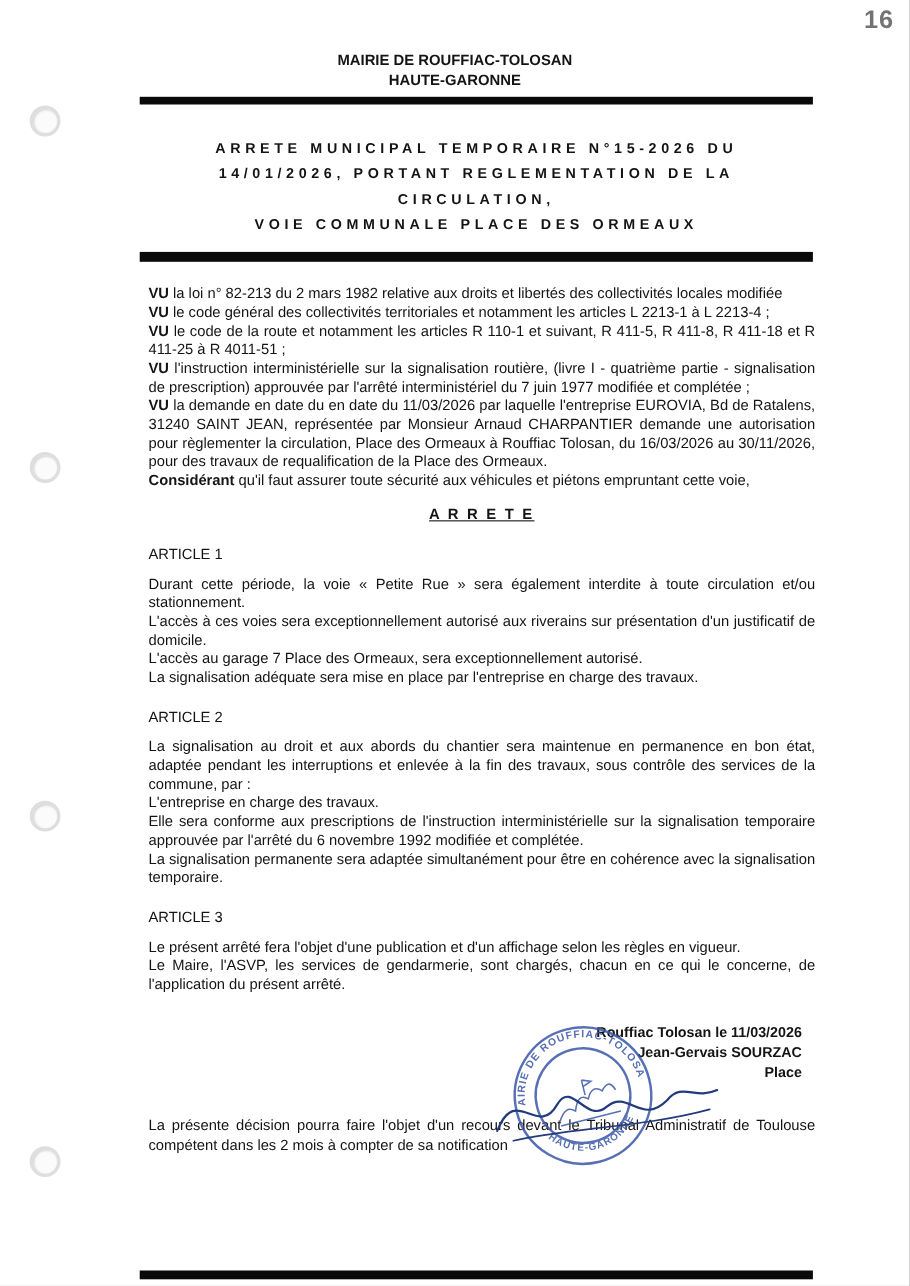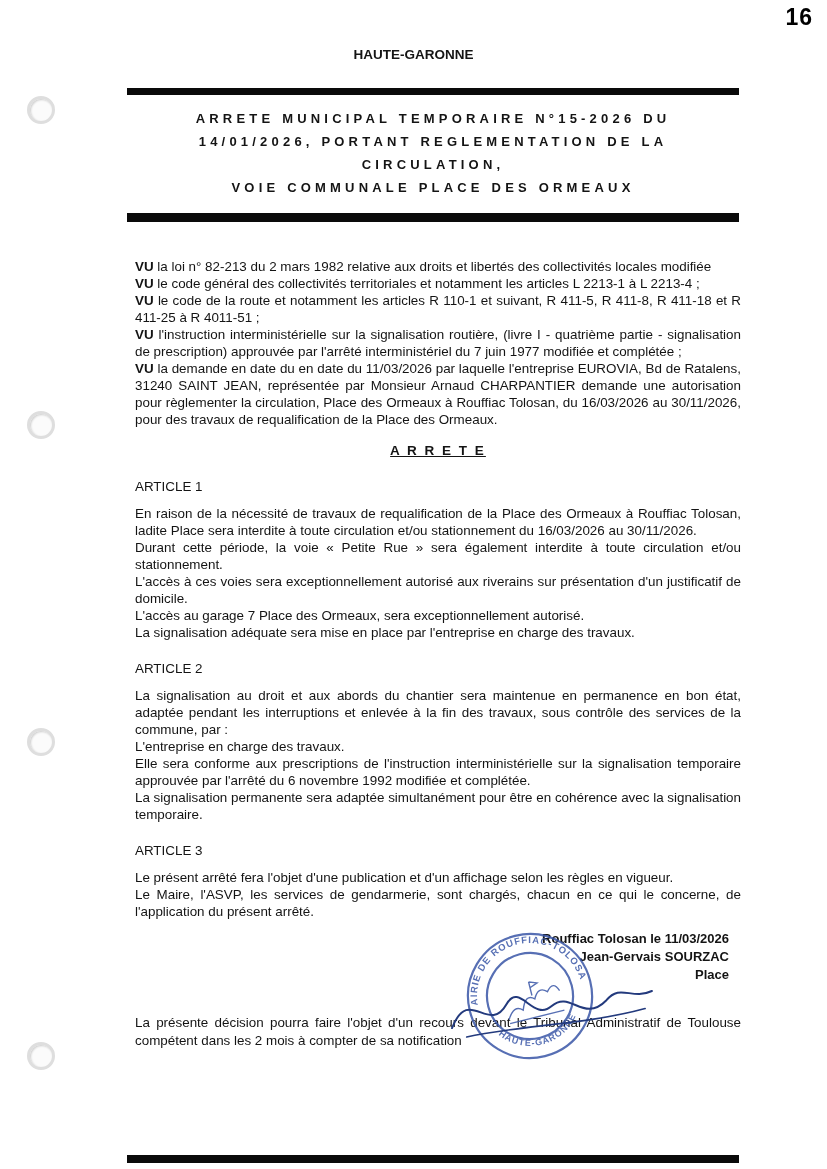--- a/index.html
+++ b/index.html
@@ -1,33 +1,33 @@
 <!DOCTYPE html>
 <html><head>
 <meta charset="utf-8">
 <style>
   html,body{margin:0;padding:0;background:#9a9a9a;}
   .page{
     position:relative;width:827px;height:1169px;margin:0 auto;background:#ffffff;
     font-family:"Liberation Sans",sans-serif;color:#141414;overflow:hidden;
   }
   
-  .page-number{position:absolute;top:4px;right:14px;font-size:23px;font-weight:bold;color:#000000;letter-spacing:1px;}
+  .page-number{position:absolute;top:4px;right:14px;font-size:23px;font-weight:bold;color:#737373;letter-spacing:1px;}
   
   .hole{position:absolute;left:27px;width:22px;height:22px;border-radius:50%;
     border:3px solid #dedede;background:#fbfbfb;box-shadow:inset 1px 1px 2px #cfcfcf;}
   .hole-1{top:96px}.hole-2{top:411px}.hole-3{top:728px}.hole-4{top:1042px}
   
   .doc-header{position:absolute;top:46px;left:0;width:100%;text-align:center;font-weight:bold;font-size:13.5px;line-height:18px;}
   
   .title-box{position:absolute;top:88px;left:127px;width:612px;}
   .bar{width:100%;background:#0a0a0a;}
   .bar-top{height:7px;}
   .bar-bottom{height:9px;}
-  .title-lines{padding:12px 6px 14px 6px;text-align:center;}
+  .title-lines{padding:28px 6px 14px 6px;text-align:center;}
   .title-line{font-weight:bold;font-size:13px;letter-spacing:4.2px;line-height:23px;white-space:nowrap;}
   
   .doc-body{position:absolute;top:258px;left:135px;width:606px;font-size:13.4px;line-height:17px;}
   .doc-body p{margin:0;text-align:justify;}
   .lead{font-weight:bold;}
   .arrete-heading{margin:14px 0 0 0;text-align:center;font-weight:bold;font-size:13.5px;letter-spacing:2px;text-decoration:underline;}
   .article h3{margin:19px 0 10px 0;font-size:13.4px;font-weight:normal;}
   
   .signature-block{position:absolute;top:930px;left:135px;width:594px;text-align:right;font-weight:bold;font-size:13px;line-height:18px;}
   
@@ -45,20 +45,21 @@
 <div class="page">
 
   <div class="page-number">16</div>
 
   <div class="hole hole-1"></div>
   <div class="hole hole-2"></div>
   <div class="hole hole-3"></div>
   <div class="hole hole-4"></div>
 
   <div class="doc-header">
+    <div>MAIRIE DE ROUFFIAC-TOLOSAN</div>
     <div>HAUTE-GARONNE</div>
   </div>
 
   <div class="title-box">
     <div class="bar bar-top"></div>
     <div class="title-lines">
       <div class="title-line">ARRETE MUNICIPAL TEMPORAIRE N°15-2026 DU</div>
       <div class="title-line">14/01/2026, PORTANT REGLEMENTATION DE LA</div>
       <div class="title-line">CIRCULATION,</div>
       <div class="title-line">VOIE COMMUNALE PLACE DES ORMEAUX</div>
@@ -66,26 +67,26 @@
     <div class="bar bar-bottom"></div>
   </div>
 
   <div class="doc-body">
 
     <p><span class="lead">VU</span><span> la loi n° 82-213 du 2 mars 1982 relative aux droits et libertés des collectivités locales modifiée</span></p>
     <p><span class="lead">VU</span><span> le code général des collectivités territoriales et notamment les articles L 2213-1 à L 2213-4 ;</span></p>
     <p><span class="lead">VU</span><span> le code de la route et notamment les articles R 110-1 et suivant, R 411-5, R 411-8, R 411-18 et R 411-25 à R 4011-51 ;</span></p>
     <p><span class="lead">VU</span><span> l'instruction interministérielle sur la signalisation routière, (livre I - quatrième partie - signalisation de prescription) approuvée par l'arrêté interministériel du 7 juin 1977 modifiée et complétée ;</span></p>
     <p><span class="lead">VU</span><span> la demande en date du en date du 11/03/2026 par laquelle l'entreprise EUROVIA, Bd de Ratalens, 31240 SAINT JEAN, représentée par Monsieur Arnaud CHARPANTIER demande une autorisation pour règlementer la circulation, Place des Ormeaux à Rouffiac Tolosan, du 16/03/2026 au 30/11/2026, pour des travaux de requalification de la Place des Ormeaux.</span></p>
+    <p><span class="lead">Considérant</span><span> qu'il faut assurer toute sécurité aux véhicules et piétons empruntant cette voie,</span></p>
 
     <div class="arrete-heading">A R R E T E</div>
 
     <section class="article">
       <h3>ARTICLE 1</h3>
-      <p>En raison de la nécessité de travaux de requalification de la Place des Ormeaux à Rouffiac Tolosan, ladite Place sera interdite à toute circulation et/ou stationnement du 16/03/2026 au 30/11/2026.</p>
       <p>Durant cette période, la voie « Petite Rue » sera également interdite à toute circulation et/ou stationnement.</p>
       <p>L'accès à ces voies sera exceptionnellement autorisé aux riverains sur présentation d'un justificatif de domicile.</p>
       <p>L'accès au garage 7 Place des Ormeaux, sera exceptionnellement autorisé.</p>
       <p>La signalisation adéquate sera mise en place par l'entreprise en charge des travaux.</p>
     </section>
 
     <section class="article">
       <h3>ARTICLE 2</h3>
       <p>La signalisation au droit et aux abords du chantier sera maintenue en permanence en bon état, adaptée pendant les interruptions et enlevée à la fin des travaux, sous contrôle des services de la commune, par :</p>
       <p>L'entreprise en charge des travaux.</p>

